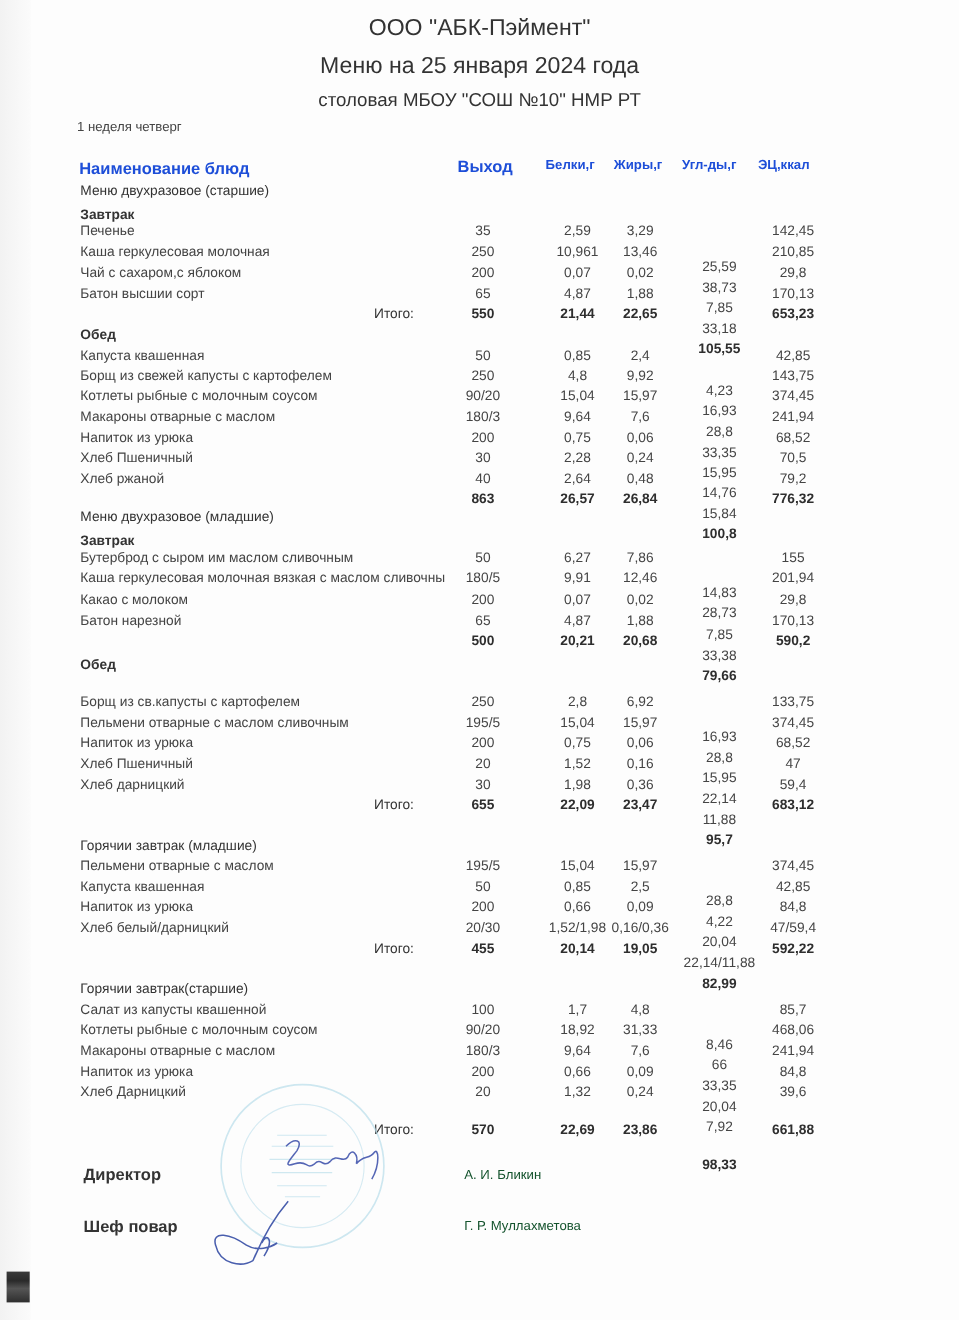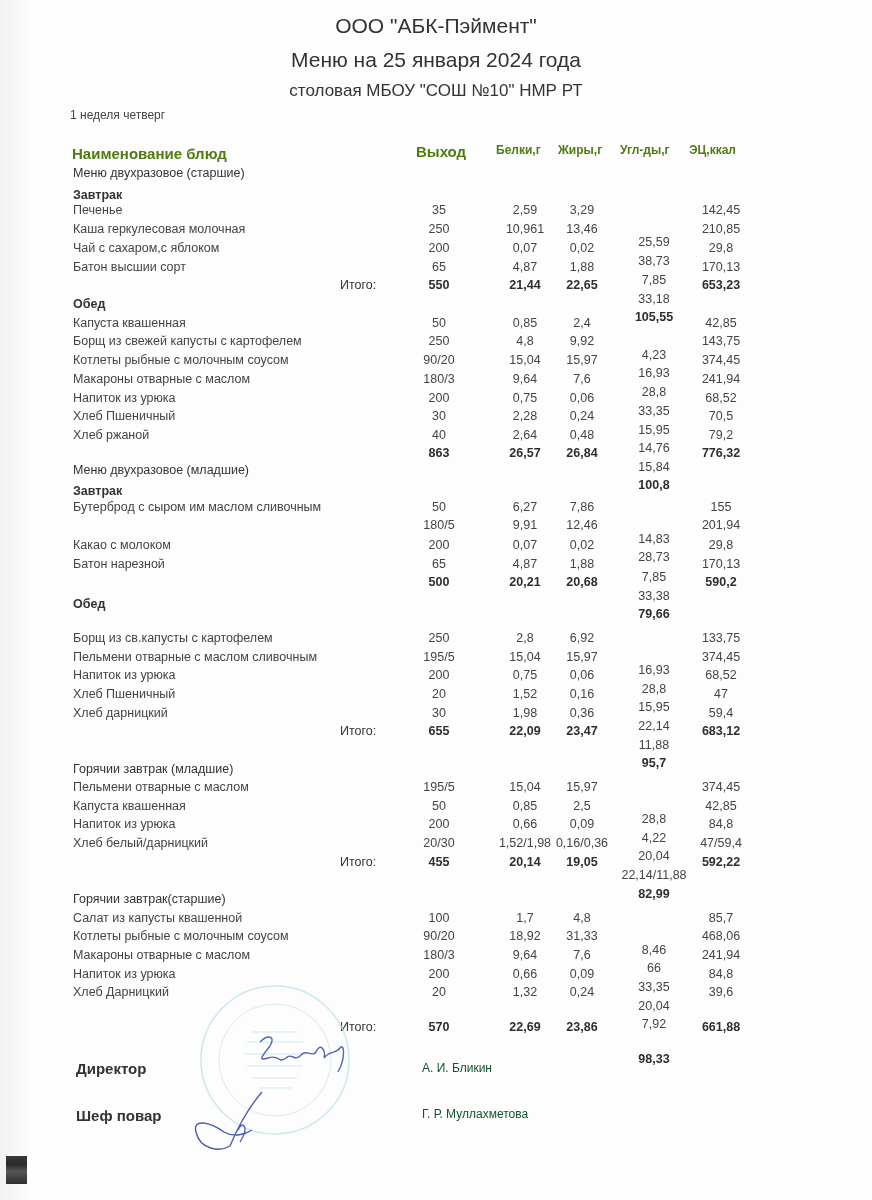--- a/index.html
+++ b/index.html
@@ -9,21 +9,21 @@
   }
   .scan-edge { position:absolute; left:0; top:0; width:28px; height:1200px;
     background:linear-gradient(to right,#f2f2f2,#fbfbfb); }
   .scan-edge-mark { position:absolute; left:6px; top:1156px; width:21px; height:28px;
     background:linear-gradient(#3a3a3a,#2a2a2a 30%,#555 55%,#2e2e2e); }
   .title-block { position:absolute; left:0; width:872px; text-align:center; color:#333; }
   .t1 { top:14px; font-size:21px; }
   .t2 { top:48px; font-size:21px; }
   .t3 { top:81px; font-size:17px; }
   .week { position:absolute; left:70px; top:108px; font-size:12px; color:#444; }
-  .hdr { position:absolute; top:143px; font-size:12px; font-weight:bold; color:#4d7c0f; }
+  .hdr { position:absolute; top:143px; font-size:12px; font-weight:bold; color:#1d4ed8; }
   .hdr-name { left:72px; top:145px; font-size:15px; }
   .hdr-out { left:416px; font-size:15px; }
   .row { position:absolute; left:0; width:753px; height:19px; font-size:12.5px; color:#444; }
   .row .name { position:absolute; left:73px; white-space:nowrap; }
   .row .c { position:absolute; width:70px; text-align:center; }
   .c.out { left:404px; width:70px; }
   .c.b { left:490px; }
   .c.f { left:547px; }
   .c.u { left:619px;margin-top:32px; }
   .c.e { left:686px; }
@@ -175,20 +175,21 @@
     </div>
     <div class="row" style="top: 500px;">
       <span class="name">Бутерброд с сыром им маслом сливочным</span>
       <span class="c out">50</span>
       <span class="c b">6,27</span>
       <span class="c f">7,86</span>
       <span class="c u">14,83</span>
       <span class="c e">155</span>
     </div>
     <div class="row" style="top: 518px;">
+      <span class="name">Каша геркулесовая молочная вязкая с маслом сливочны</span>
       <span class="c out">180/5</span>
       <span class="c b">9,91</span>
       <span class="c f">12,46</span>
       <span class="c u">28,73</span>
       <span class="c e">201,94</span>
     </div>
     <div class="row" style="top: 538px;">
       <span class="name">Какао с молоком</span>
       <span class="c out">200</span>
       <span class="c b">0,07</span>

